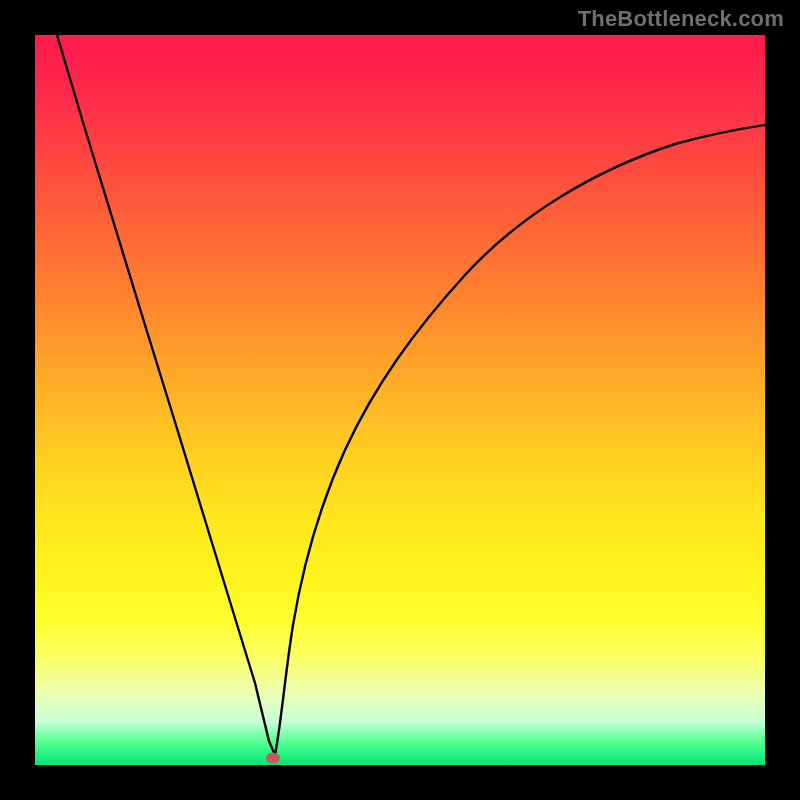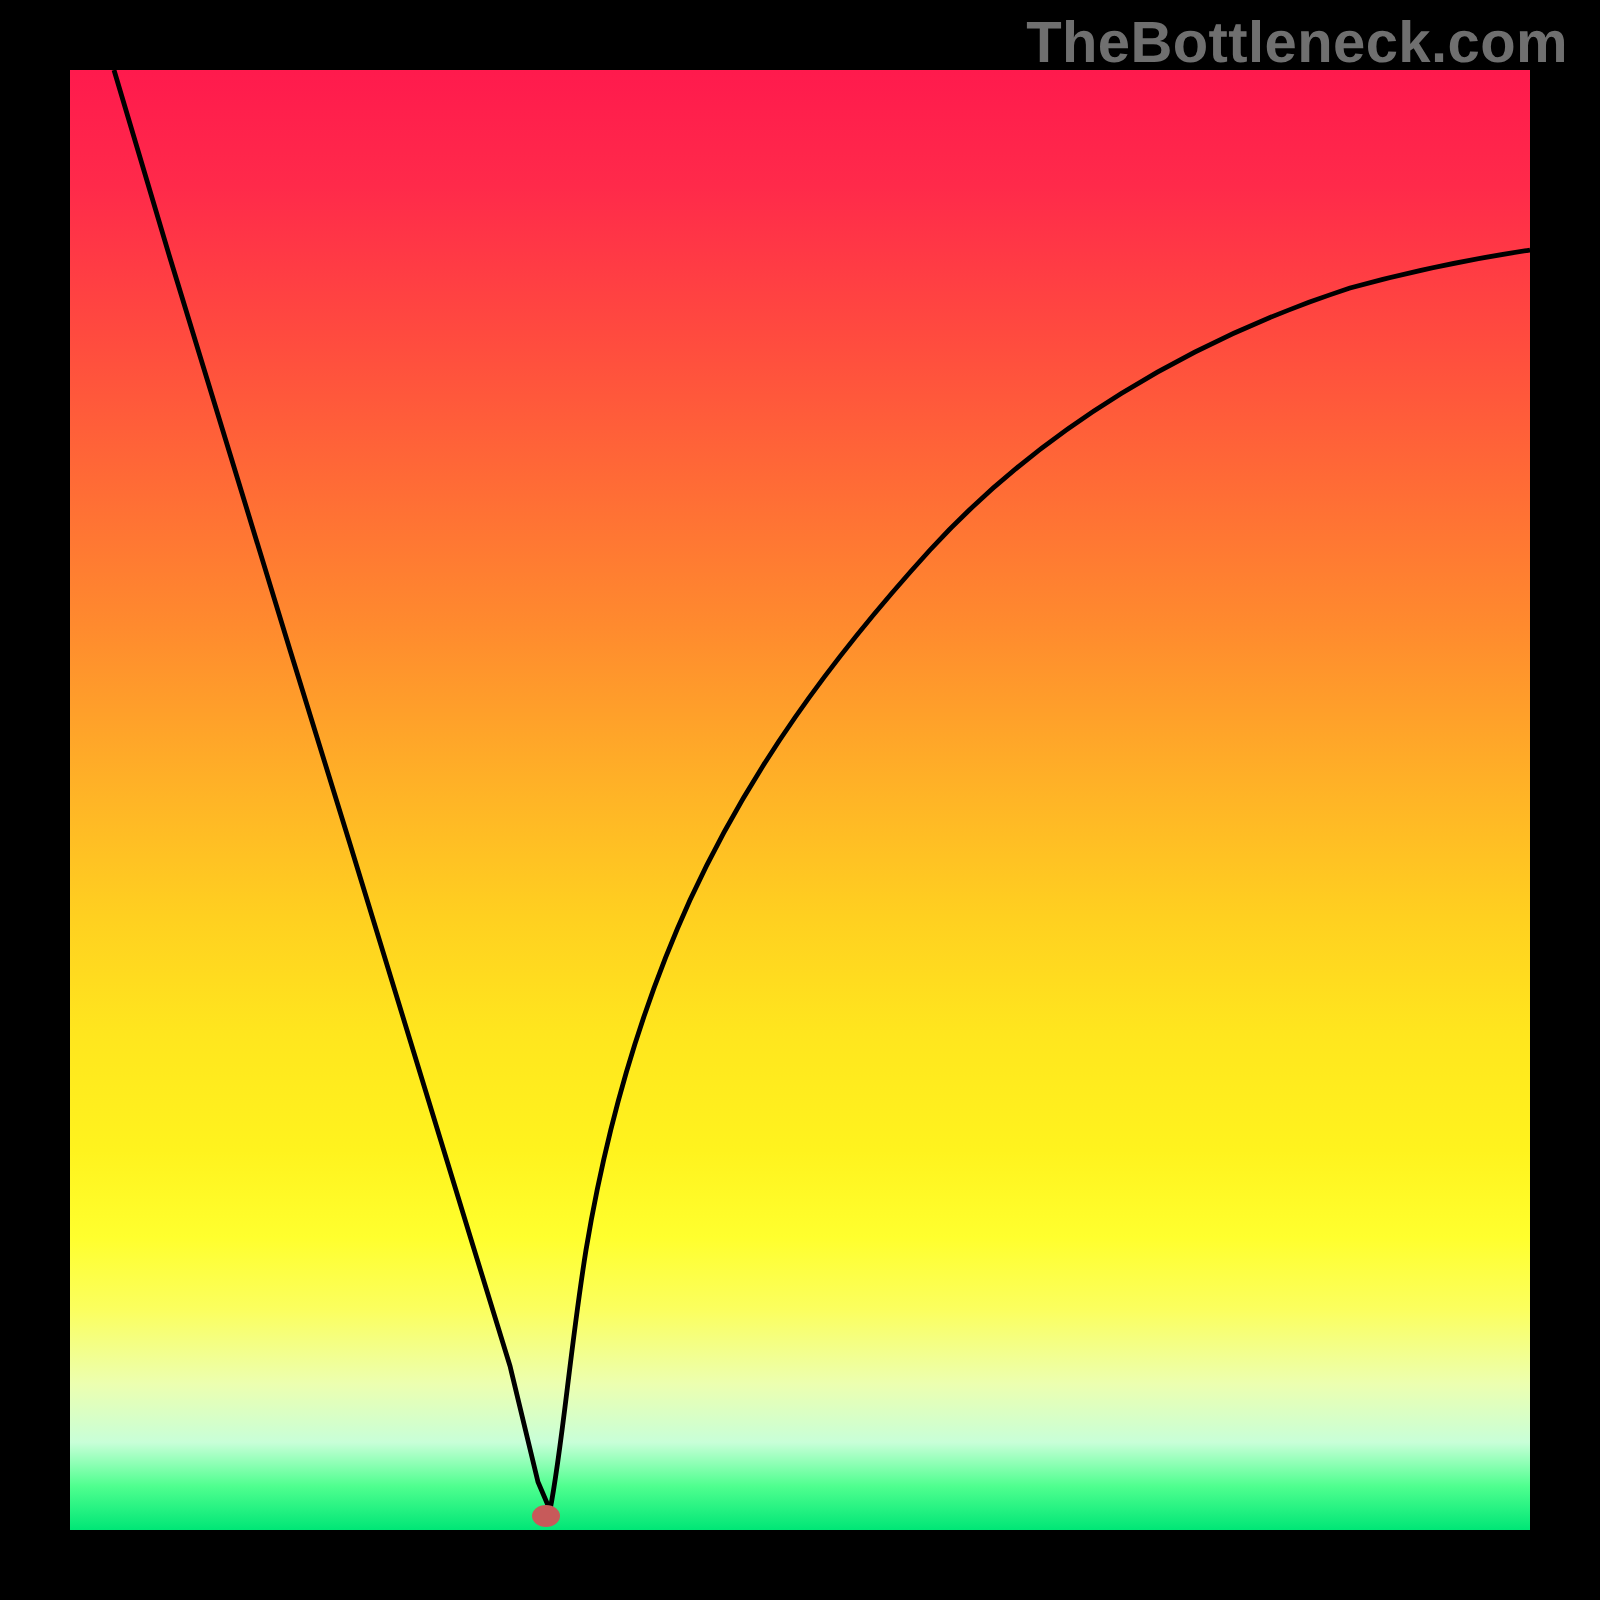--- a/index.html
+++ b/index.html
@@ -56,21 +56,21 @@
     height: 11px;
     border-radius: 50%;
     background: #c75a5a;
     transform: translate(-50%, -50%);
   }
   .watermark {
     position: absolute;
     top: 6px;
     right: 16px;
     color: #6f6f6f;
-    font-size: 29px;
+    font-size: 22px;
     font-weight: 600;
     letter-spacing: 0.2px;
     user-select: none;
   }
 </style>
 </head>
 <body>
 
 <div class="frame">
 

